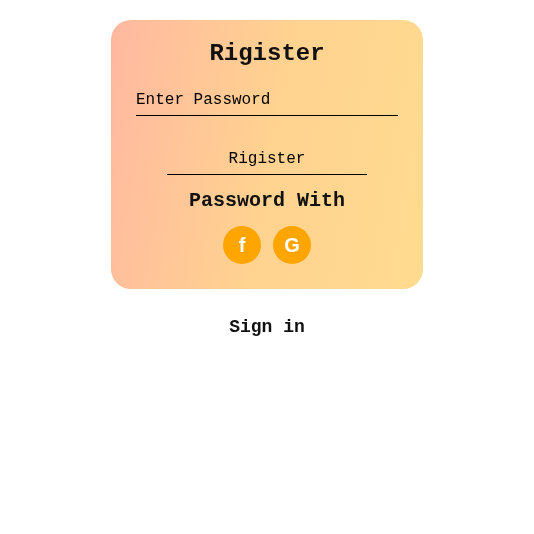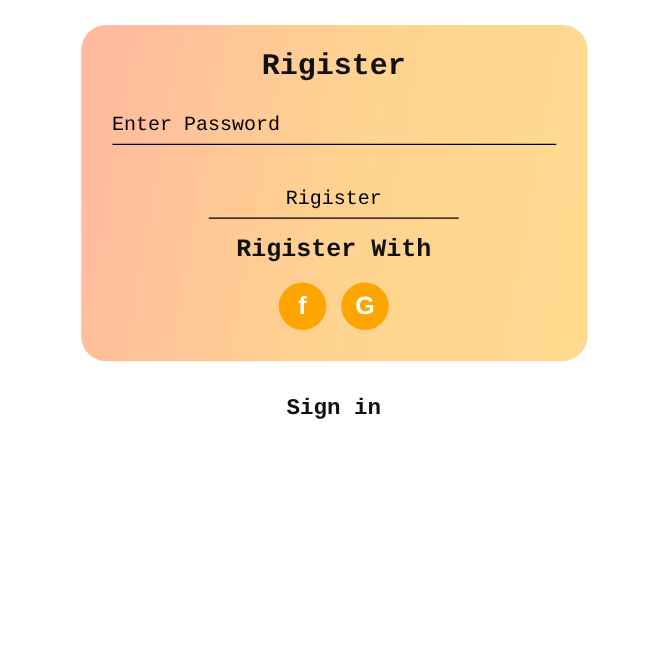--- a/index.html
+++ b/index.html
@@ -11,21 +11,21 @@
       font-family: 'Courier New', Courier, monospace;
       width: 534px;
       height: 534px;
       background: #fff;
       display: flex;
       flex-direction: column;
       align-items: center;
       padding-top: 20px;
     }
     .card {
-      width: 405px;
+      width: 312px;
       background: linear-gradient(100deg, #ffb8a0 0%, #ffd290 50%, #ffdb8f 100%);
       border-radius: 20px;
       padding: 20px 25px 25px 25px;
       display: flex;
       flex-direction: column;
       align-items: center;
     }
     .title {
       font-size: 24px;
       font-weight: bold;
@@ -101,21 +101,21 @@
 
 <div class="card">
   <h2 class="title">Rigister</h2>
 
 
 
   <input type="password" class="input" placeholder="Enter Password" style="">
 
   <button class="submit-btn">Rigister</button>
 
-  <div class="subtitle">Rigister With</div>
+  <div class="subtitle">Password With</div>
 
   <div class="social-row">
     <button class="social-btn">
       <span>f</span>
     </button>
     <button class="social-btn">
       <span>G</span>
     </button>
   </div>
 </div>

